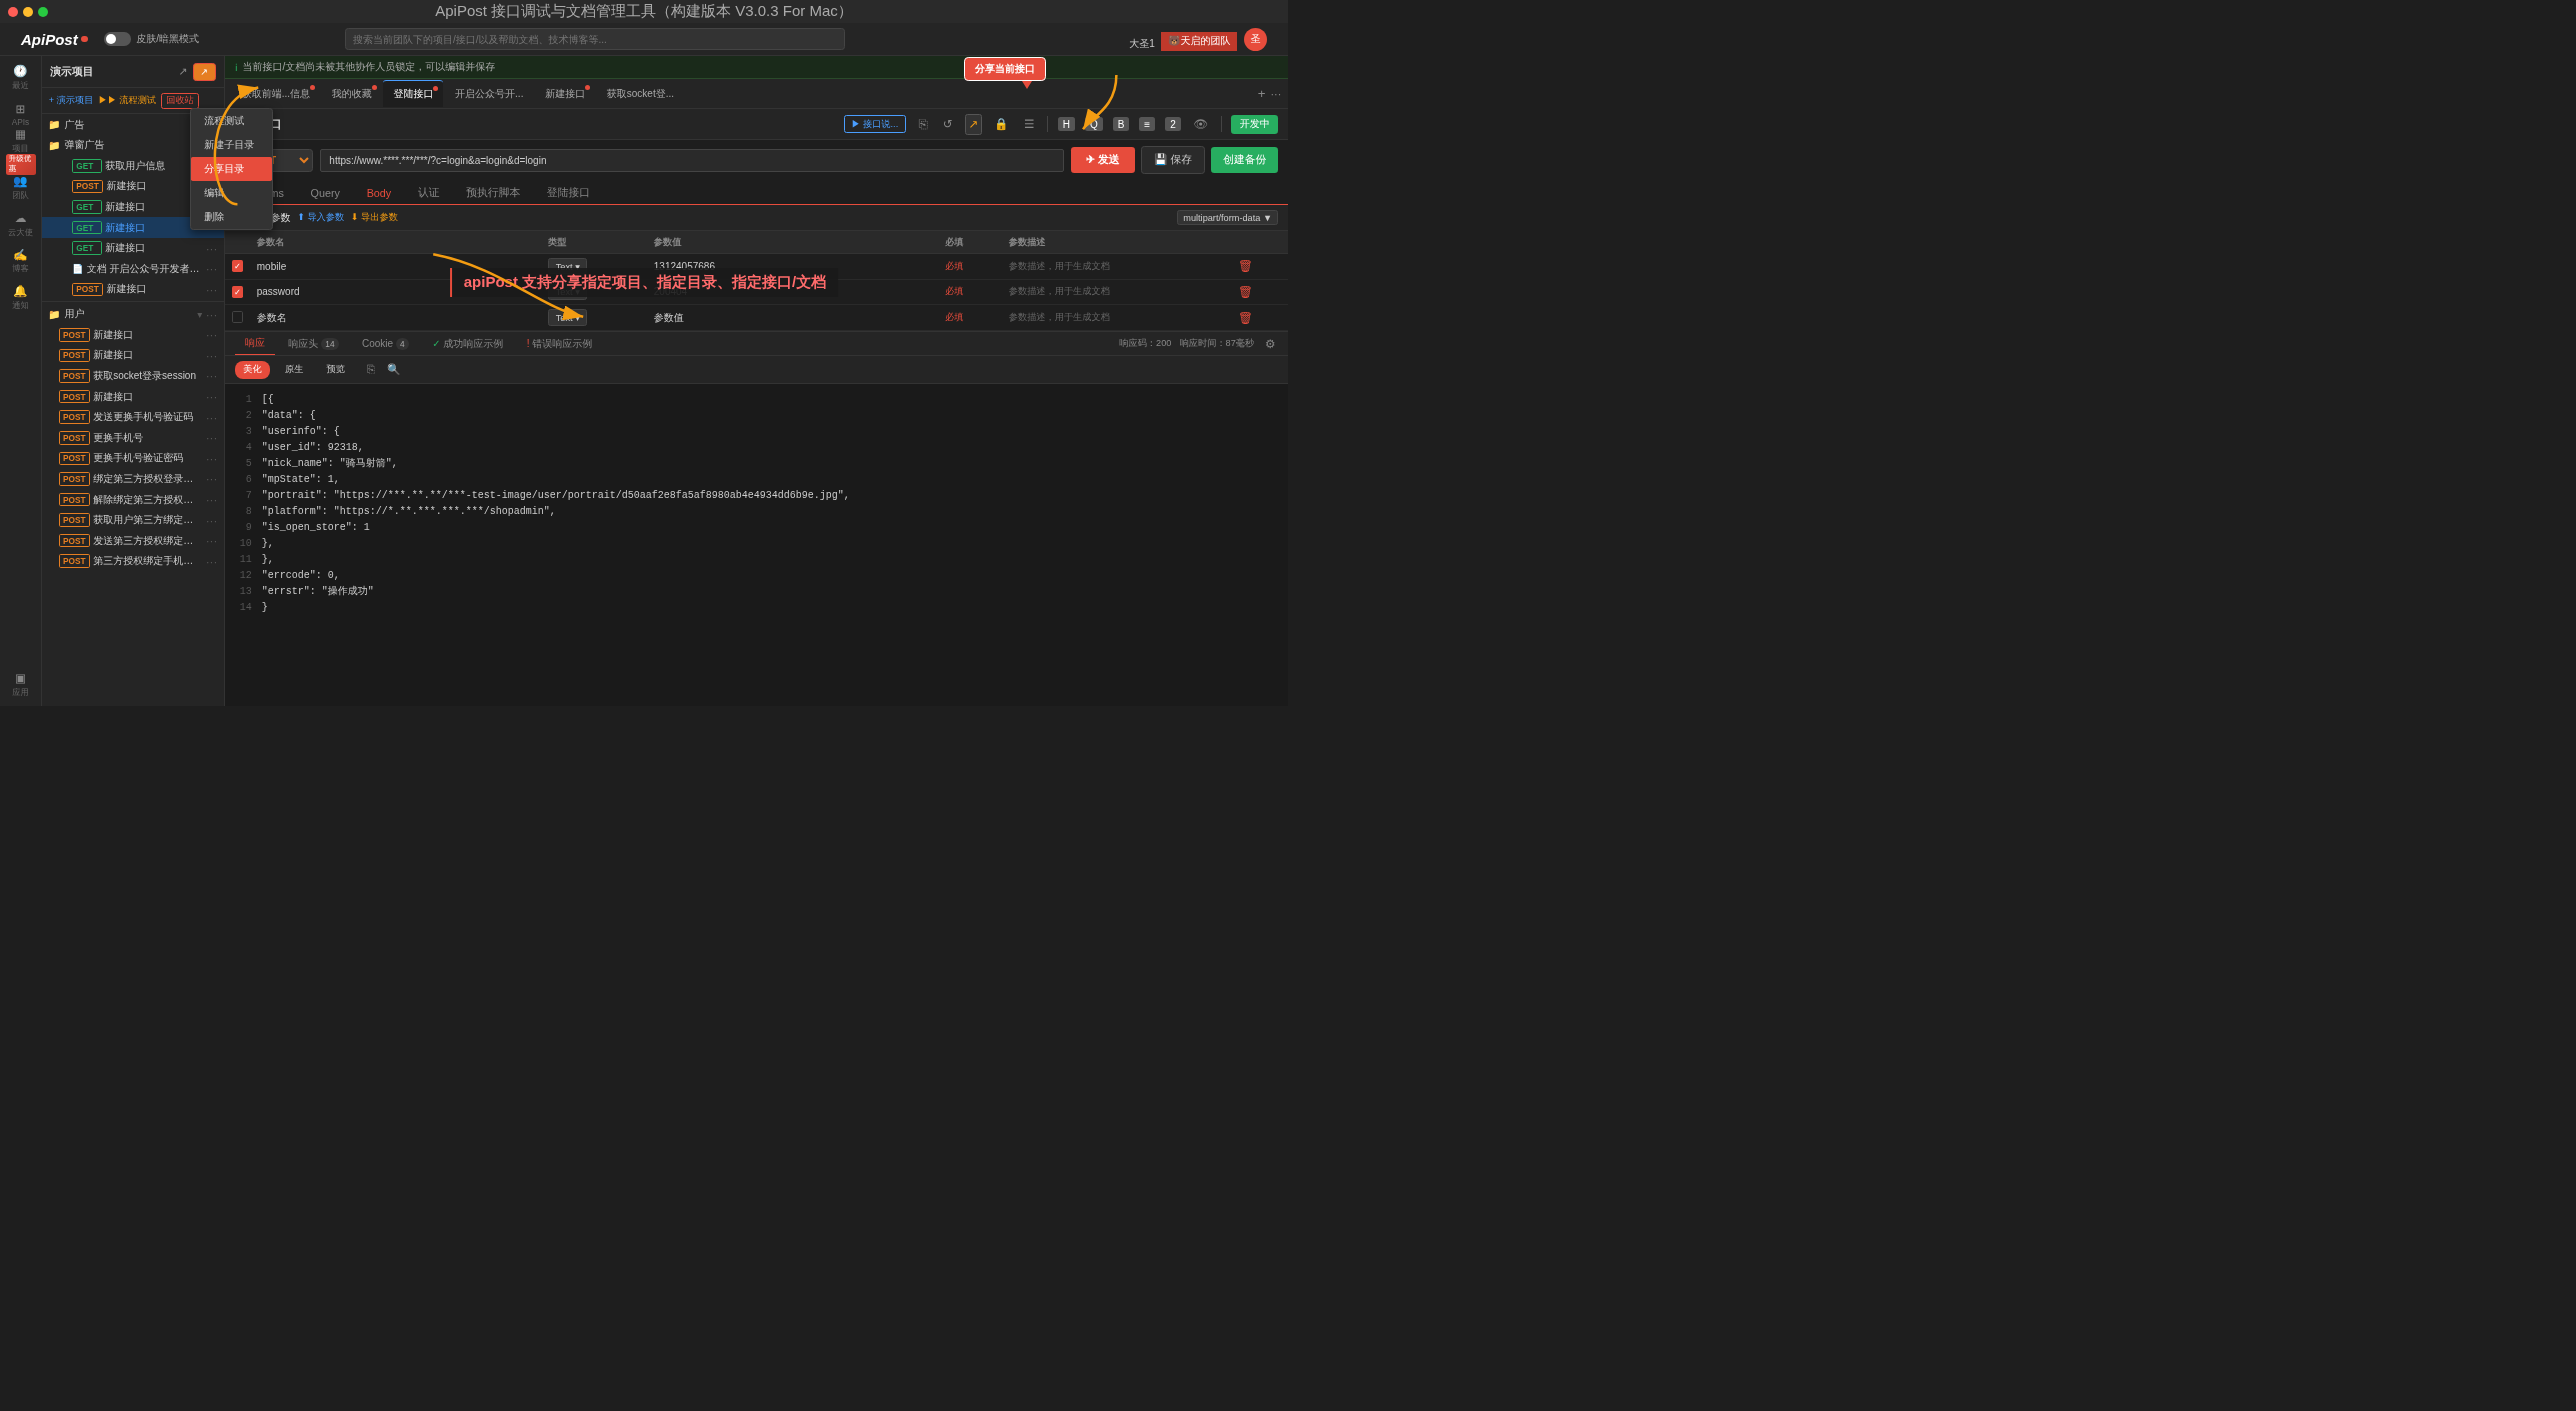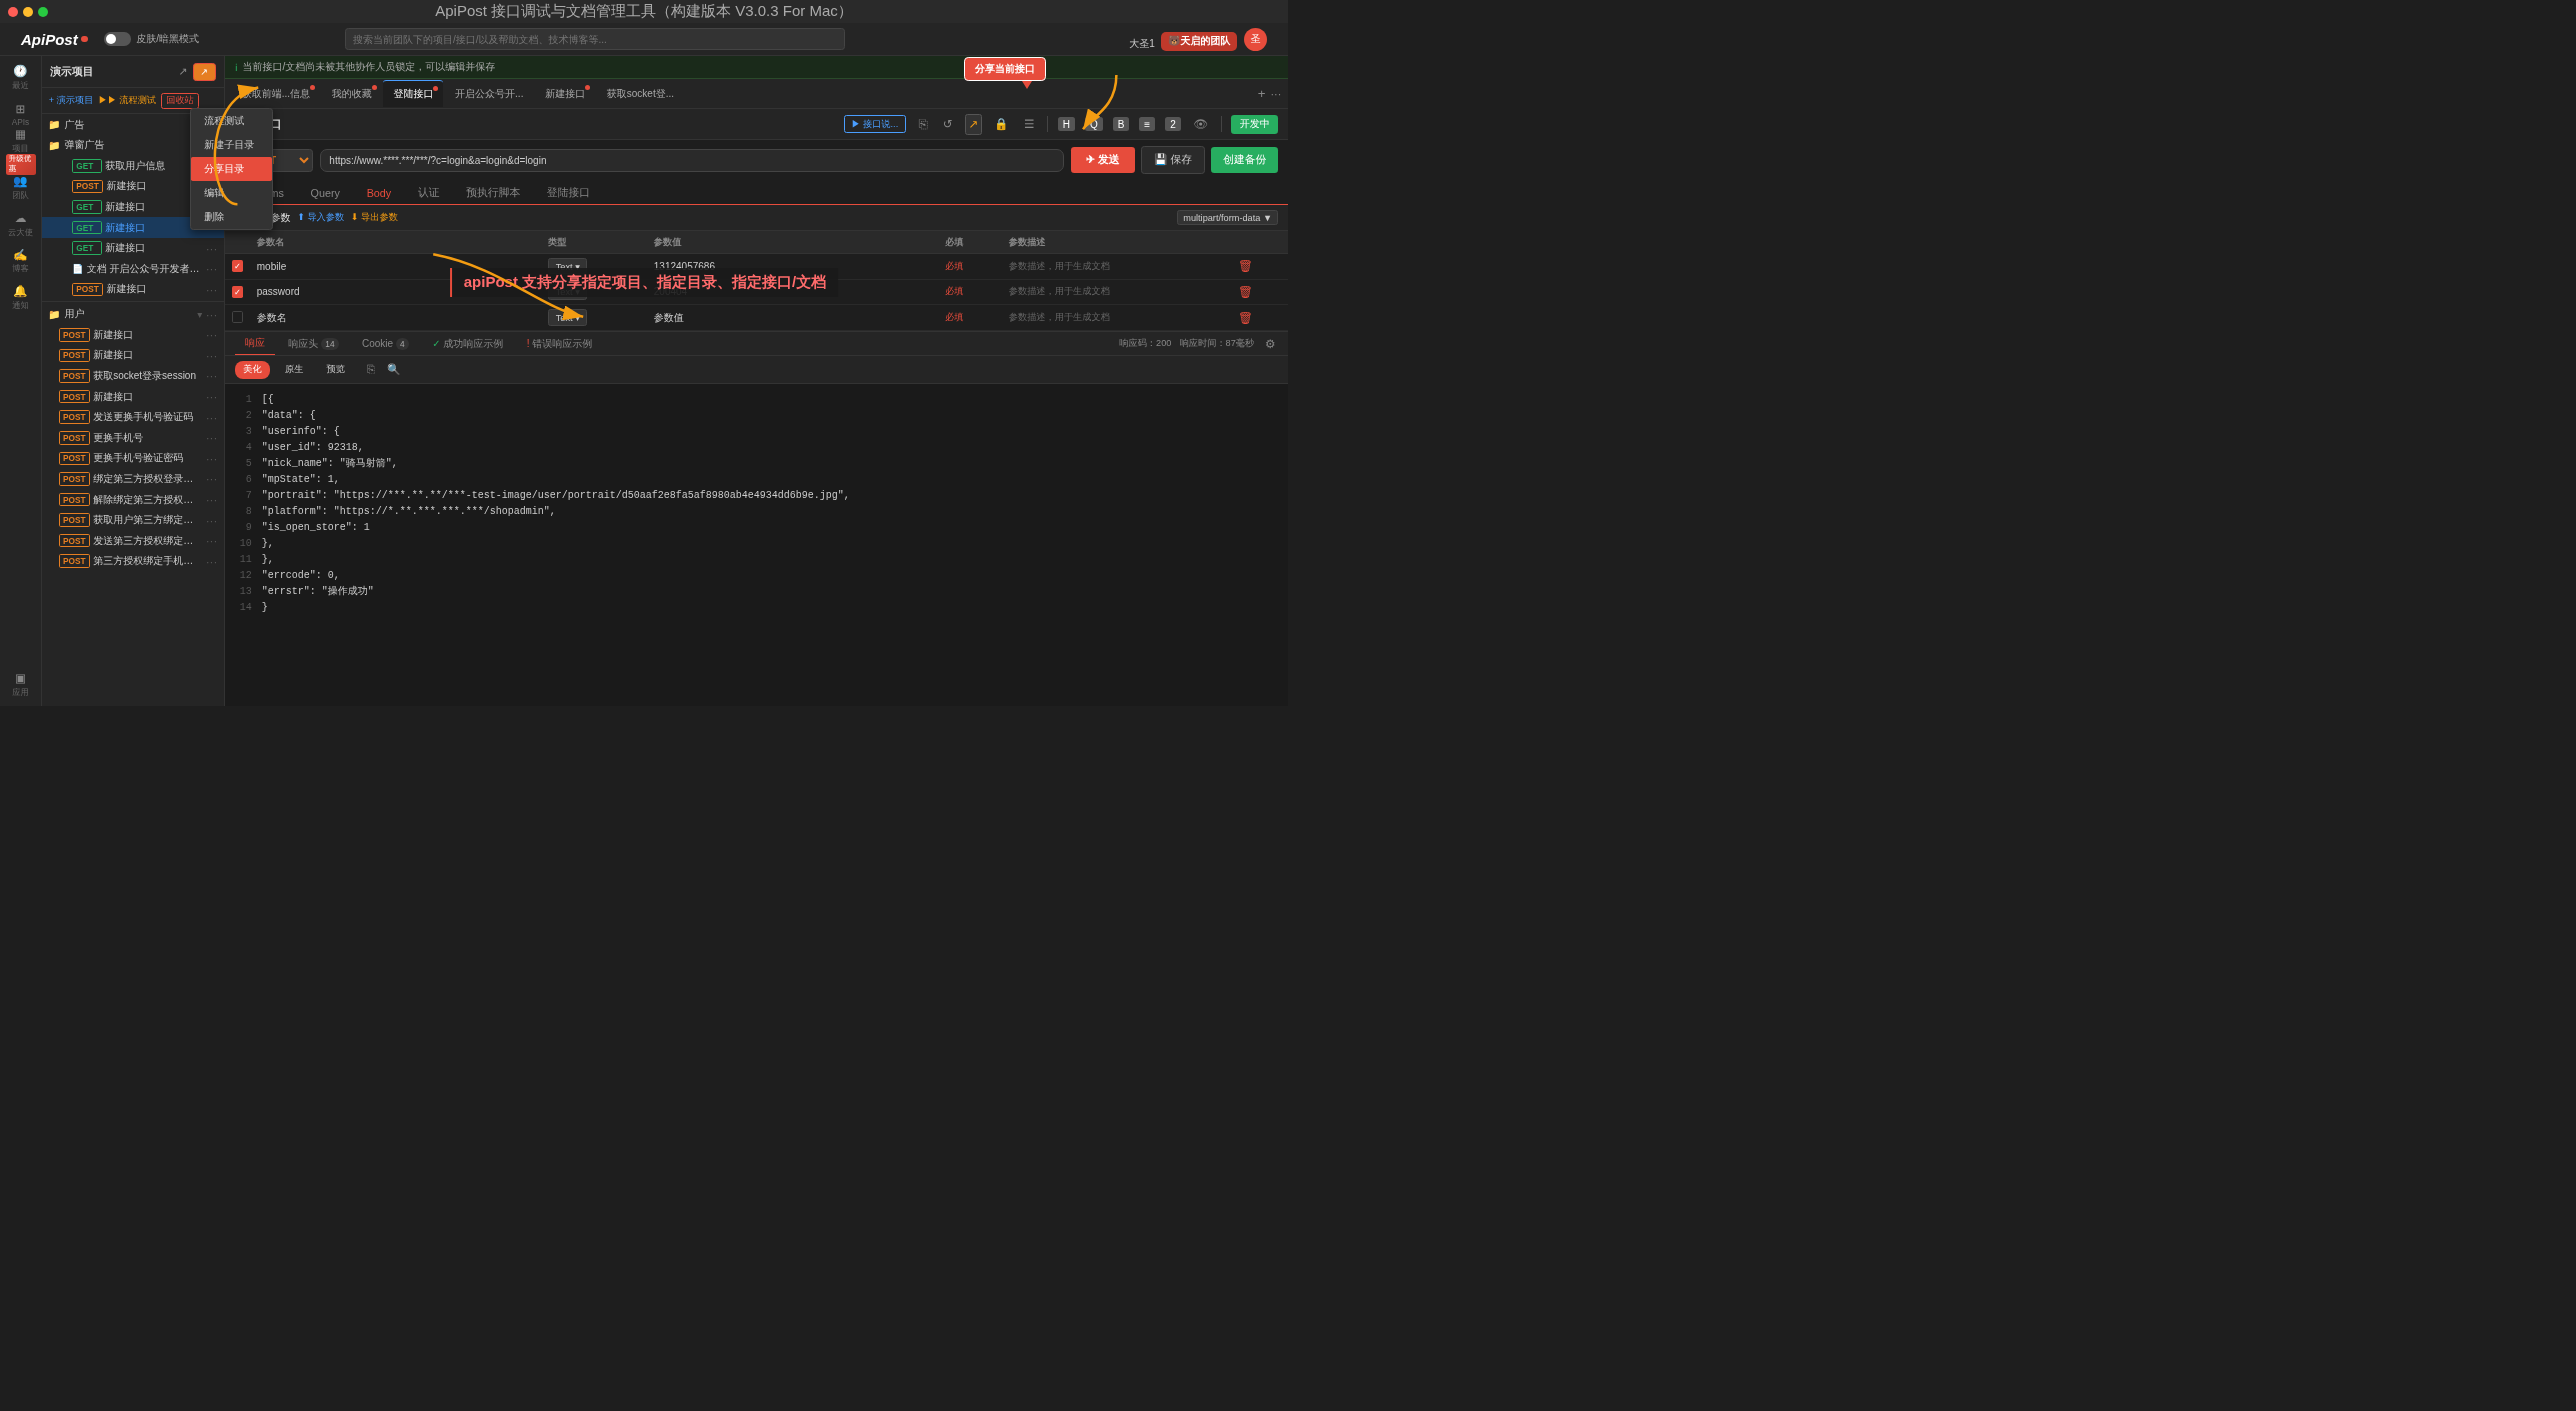--- a/index.html
+++ b/index.html
@@ -105,25 +105,24 @@
       display: flex;
       align-items: flex-end;
       gap: 6.7px;
       margin-left: auto;
     }
     .username { font-size: 10px; color: #ccc; }
     .team-btn {
       background: #c0392b;
       color: #fff;
       border: none;
-      border-radius: 5px;
+      border-radius: 0;
       padding: 2.5px 6.7px;
       font-size: 10px;
       cursor: pointer;
-      font-weight: bold;
     }
     .avatar {
       width: 23px; height: 23px;
       background: #e74c3c;
       border-radius: 50%;
       display: flex;
       align-items: center;
       justify-content: center;
       font-size: 10px;
       color: #fff;
@@ -394,21 +393,21 @@
       border-radius: 3.3px;
       padding: 3.3px 6.7px;
       font-size: 10.8px;
       font-weight: bold;
       cursor: pointer;
     }
     .url-input {
       flex: 1;
       background: #2a2a2a;
       border: 0.8px solid #444;
-      border-radius: 7px;
+      border-radius: 2px;
       color: #ccc;
       padding: 5px 8.3px;
       font-size: 10px;
     }
     .send-btn {
       background: #e74c3c;
       color: #fff;
       border: none;
       border-radius: 3.3px;
       padding: 5.8px 15px;

